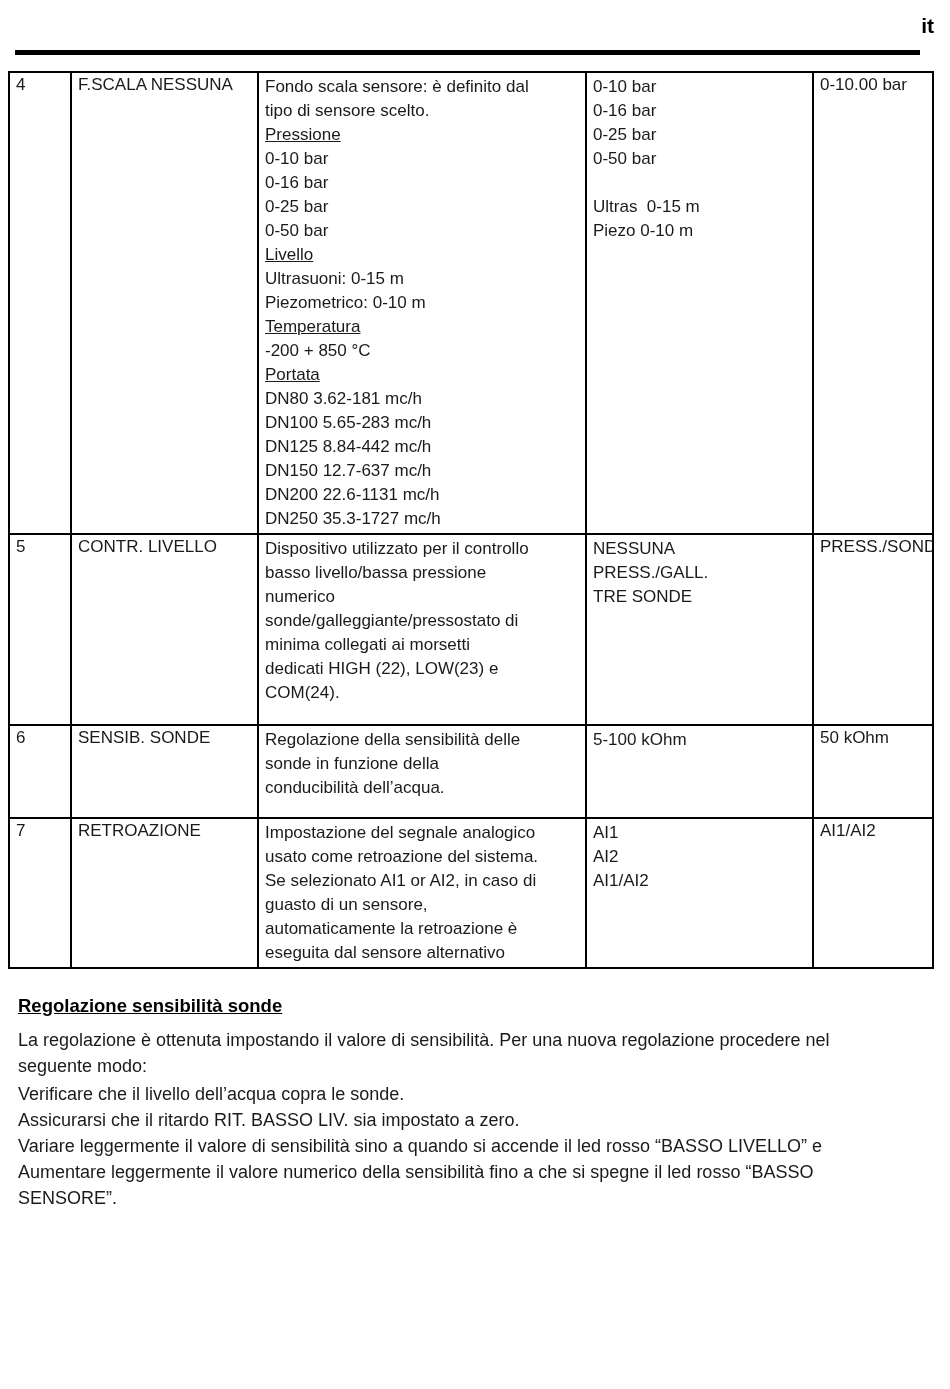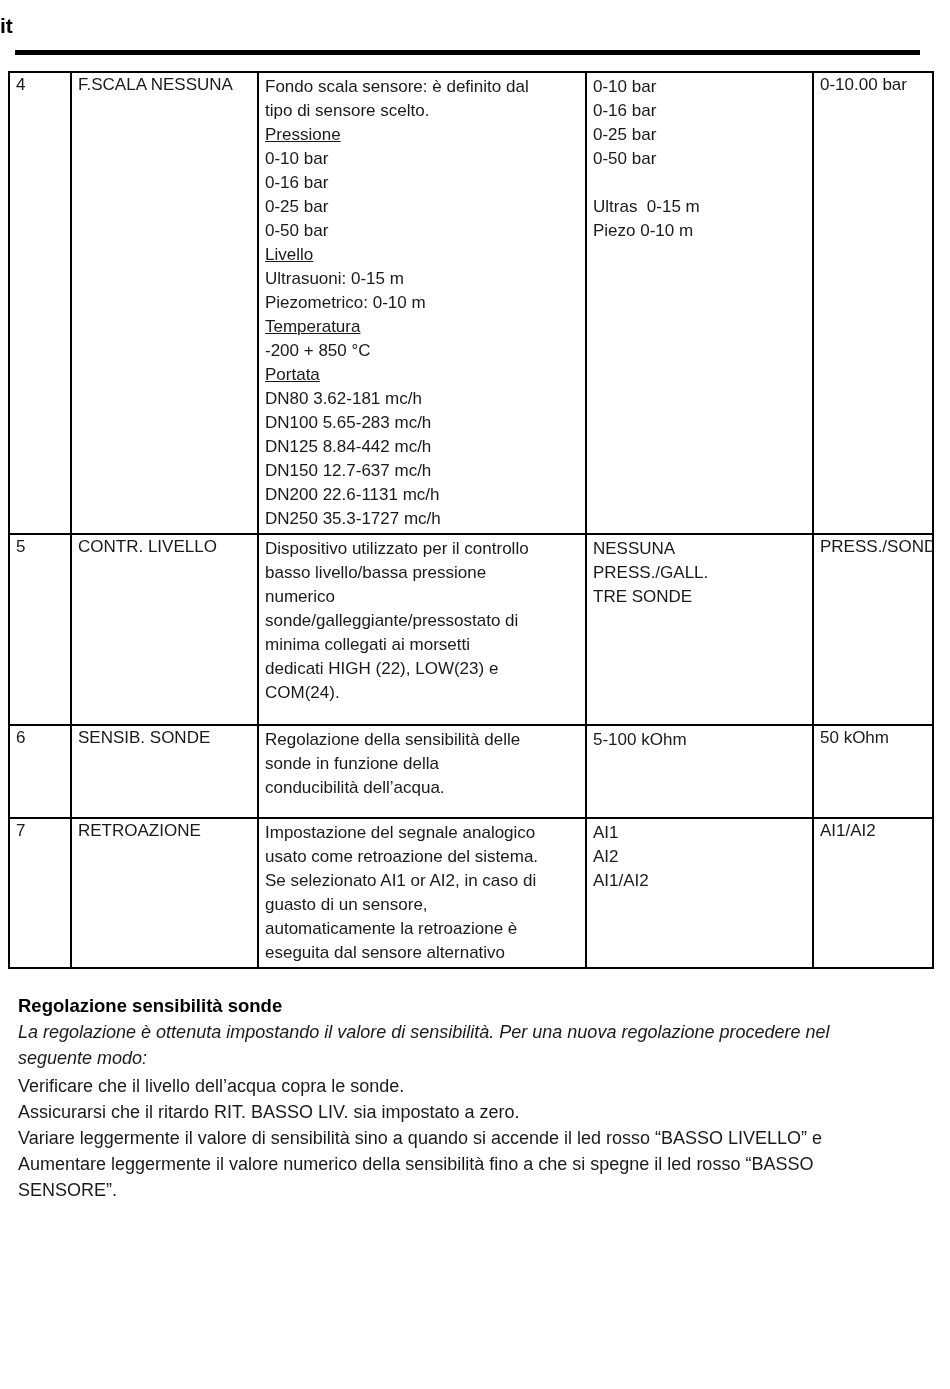--- a/index.html
+++ b/index.html
@@ -15,21 +15,21 @@
     overflow: hidden;
   }
   .page {
     position: relative;
     width: 950px;
     height: 1389px;
     background: #ffffff;
   }
   .header {
     padding: 12px 16px 0 0;
-    text-align: left;
+    text-align: right;
     font-weight: bold;
     font-size: 21px;
     line-height: 28px;
     color: #000;
   }
   .rule {
     margin: 10px 30px 0 15px;
     height: 5px;
     background: #000;
   }
@@ -63,28 +63,29 @@
   tr.r3 { height: 145px; }
   .section {
     margin: 24px 20px 0 18px;
     font-size: 18px;
   }
   .sec-heading {
     font-weight: bold;
     font-size: 18.5px;
     line-height: 26px;
     color: #000;
+    text-decoration: underline;
   }
   .sec-intro .line,
   .sec-instructions .line {
     line-height: 26px;
     height: 26px;
     white-space: pre;
   }
-  .sec-intro { margin-top: 0px; font-style: italic; }
+  .sec-intro { margin-top: 8px; }
   .sec-instructions { margin-top: 2px; }
 </style>
 </head>
 <body>
 
 <div class="page">
 
   <div class="header">
     <span class="lang">it</span>
   </div>

